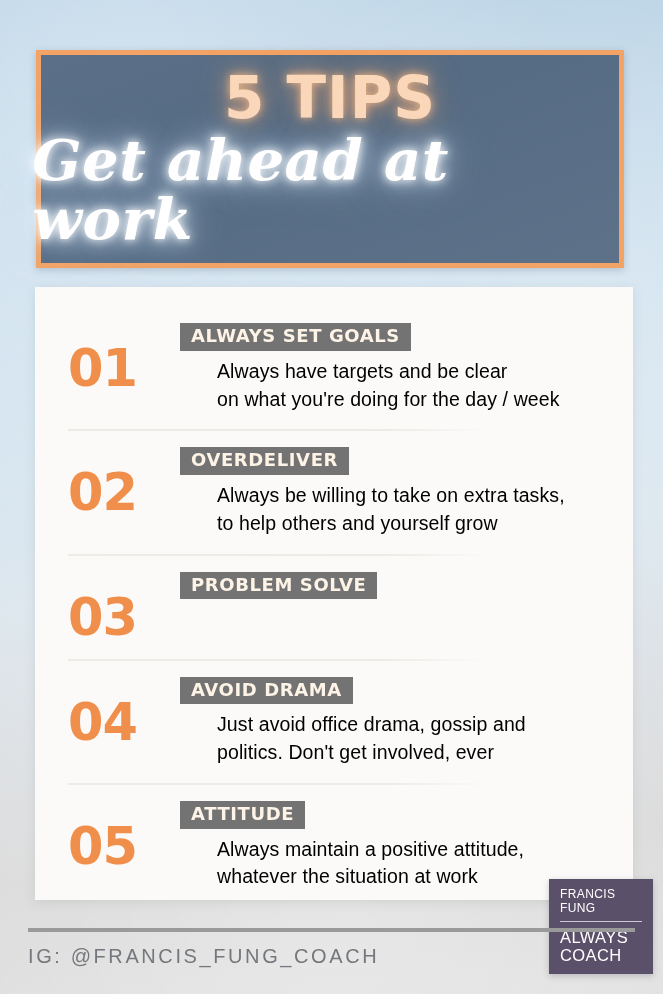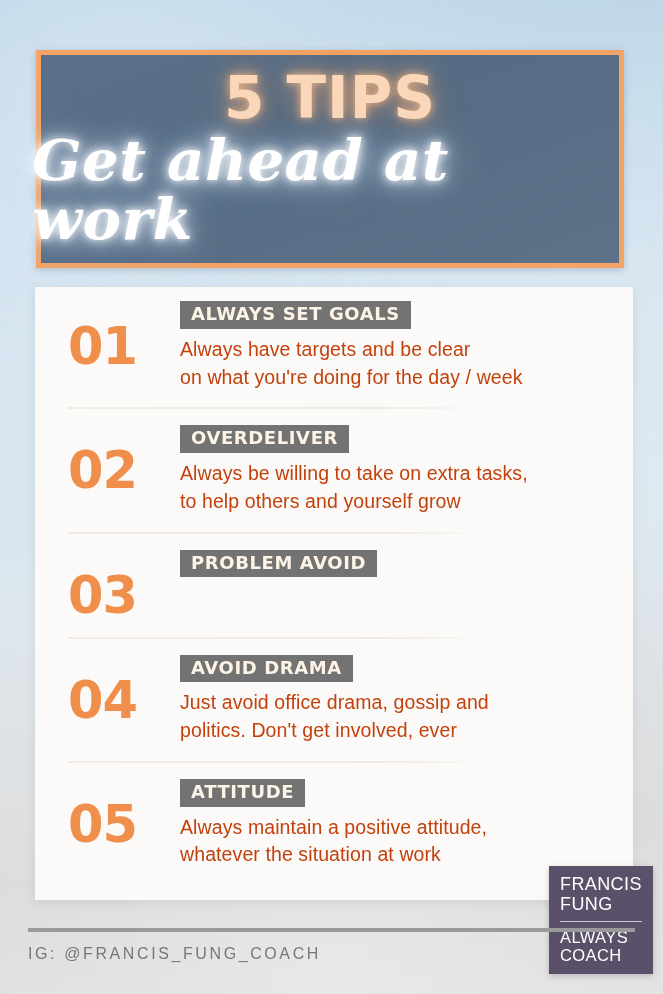--- a/index.html
+++ b/index.html
@@ -92,21 +92,21 @@
 
   
   .tips-card {
     position: absolute;
     left: 35px;
     top: 287px;
     width: 598px;
     height: 613px;
     background: #fbfaf8;
     box-shadow: 0 3px 10px rgba(90,100,110,0.13);
-    padding: 12px 0 10px 0;
+    padding: 34px 0 10px 0;
     box-sizing: border-box;
   }
 
   .tip-row {
     display: flex;
     align-items: flex-start;
     padding: 0 30px 0 33px;
     margin-bottom: 2px;
   }
   .tip-number {
@@ -132,24 +132,25 @@
     font-size: 18px;
     font-weight: bold;
     letter-spacing: 0.6px;
     padding: 4px 11px 5px 11px;
     line-height: 1.05;
     margin-bottom: 7px;
   }
   .tip-text {
     font-family: "Liberation Sans", sans-serif;
     font-size: 19.5px;
-    color: #c2410c;
+    color: #000000;
     line-height: 1.42;
     white-space: pre-line;
     letter-spacing: 0.1px;
+    margin-left: 37px;
   }
   .tip-divider {
     height: 2px;
     background: linear-gradient(to right, #efebe6 0%, #eeeae5 75%, rgba(238,234,229,0) 100%);
     margin: 16px 145px 14px 33px;
   }
 
   
   .logo-box {
     position: absolute;
@@ -157,21 +158,21 @@
     bottom: 20px;
     width: 104px;
     background: #5b5069;
     color: #ffffff;
     padding: 9px 11px 10px 11px;
     box-sizing: border-box;
     box-shadow: 0 2px 6px rgba(60,50,70,0.25);
   }
   .logo-top {
     font-family: "Liberation Sans", sans-serif;
-    font-size: 18px;
+    font-size: 12px;
     line-height: 1.1;
     letter-spacing: 0.4px;
     white-space: pre-line;
     padding-bottom: 6px;
   }
   .logo-rule {
     height: 1px;
     background: #cdc6d6;
     margin-bottom: 6px;
   }
@@ -190,21 +191,21 @@
     top: 928px;
     width: 607px;
     height: 4px;
     background: #9a9a9a;
   }
   .footer-handle {
     position: absolute;
     left: 28px;
     top: 945px;
     font-family: "Liberation Sans", sans-serif;
-    font-size: 16px;
+    font-size: 20px;
     letter-spacing: 2.6px;
     color: #74787c;
   }
 </style>
 </head>
 <body>
 
 <div class="poster">
 
   <div class="bg-texture"></div>
@@ -232,21 +233,21 @@
         <div class="tip-badge">OVERDELIVER</div>
         <div class="tip-text">Always be willing to take on extra tasks,
 to help others and yourself grow</div>
       </div>
     </div>
     <div class="tip-divider"></div>
 
     <div class="tip-row">
       <div class="tip-number">03</div>
       <div class="tip-body">
-        <div class="tip-badge">PROBLEM AVOID</div>
+        <div class="tip-badge">PROBLEM SOLVE</div>
       </div>
     </div>
     <div class="tip-divider"></div>
 
     <div class="tip-row">
       <div class="tip-number">04</div>
       <div class="tip-body">
         <div class="tip-badge">AVOID DRAMA</div>
         <div class="tip-text">Just avoid office drama, gossip and
 politics. Don't get involved, ever</div>

